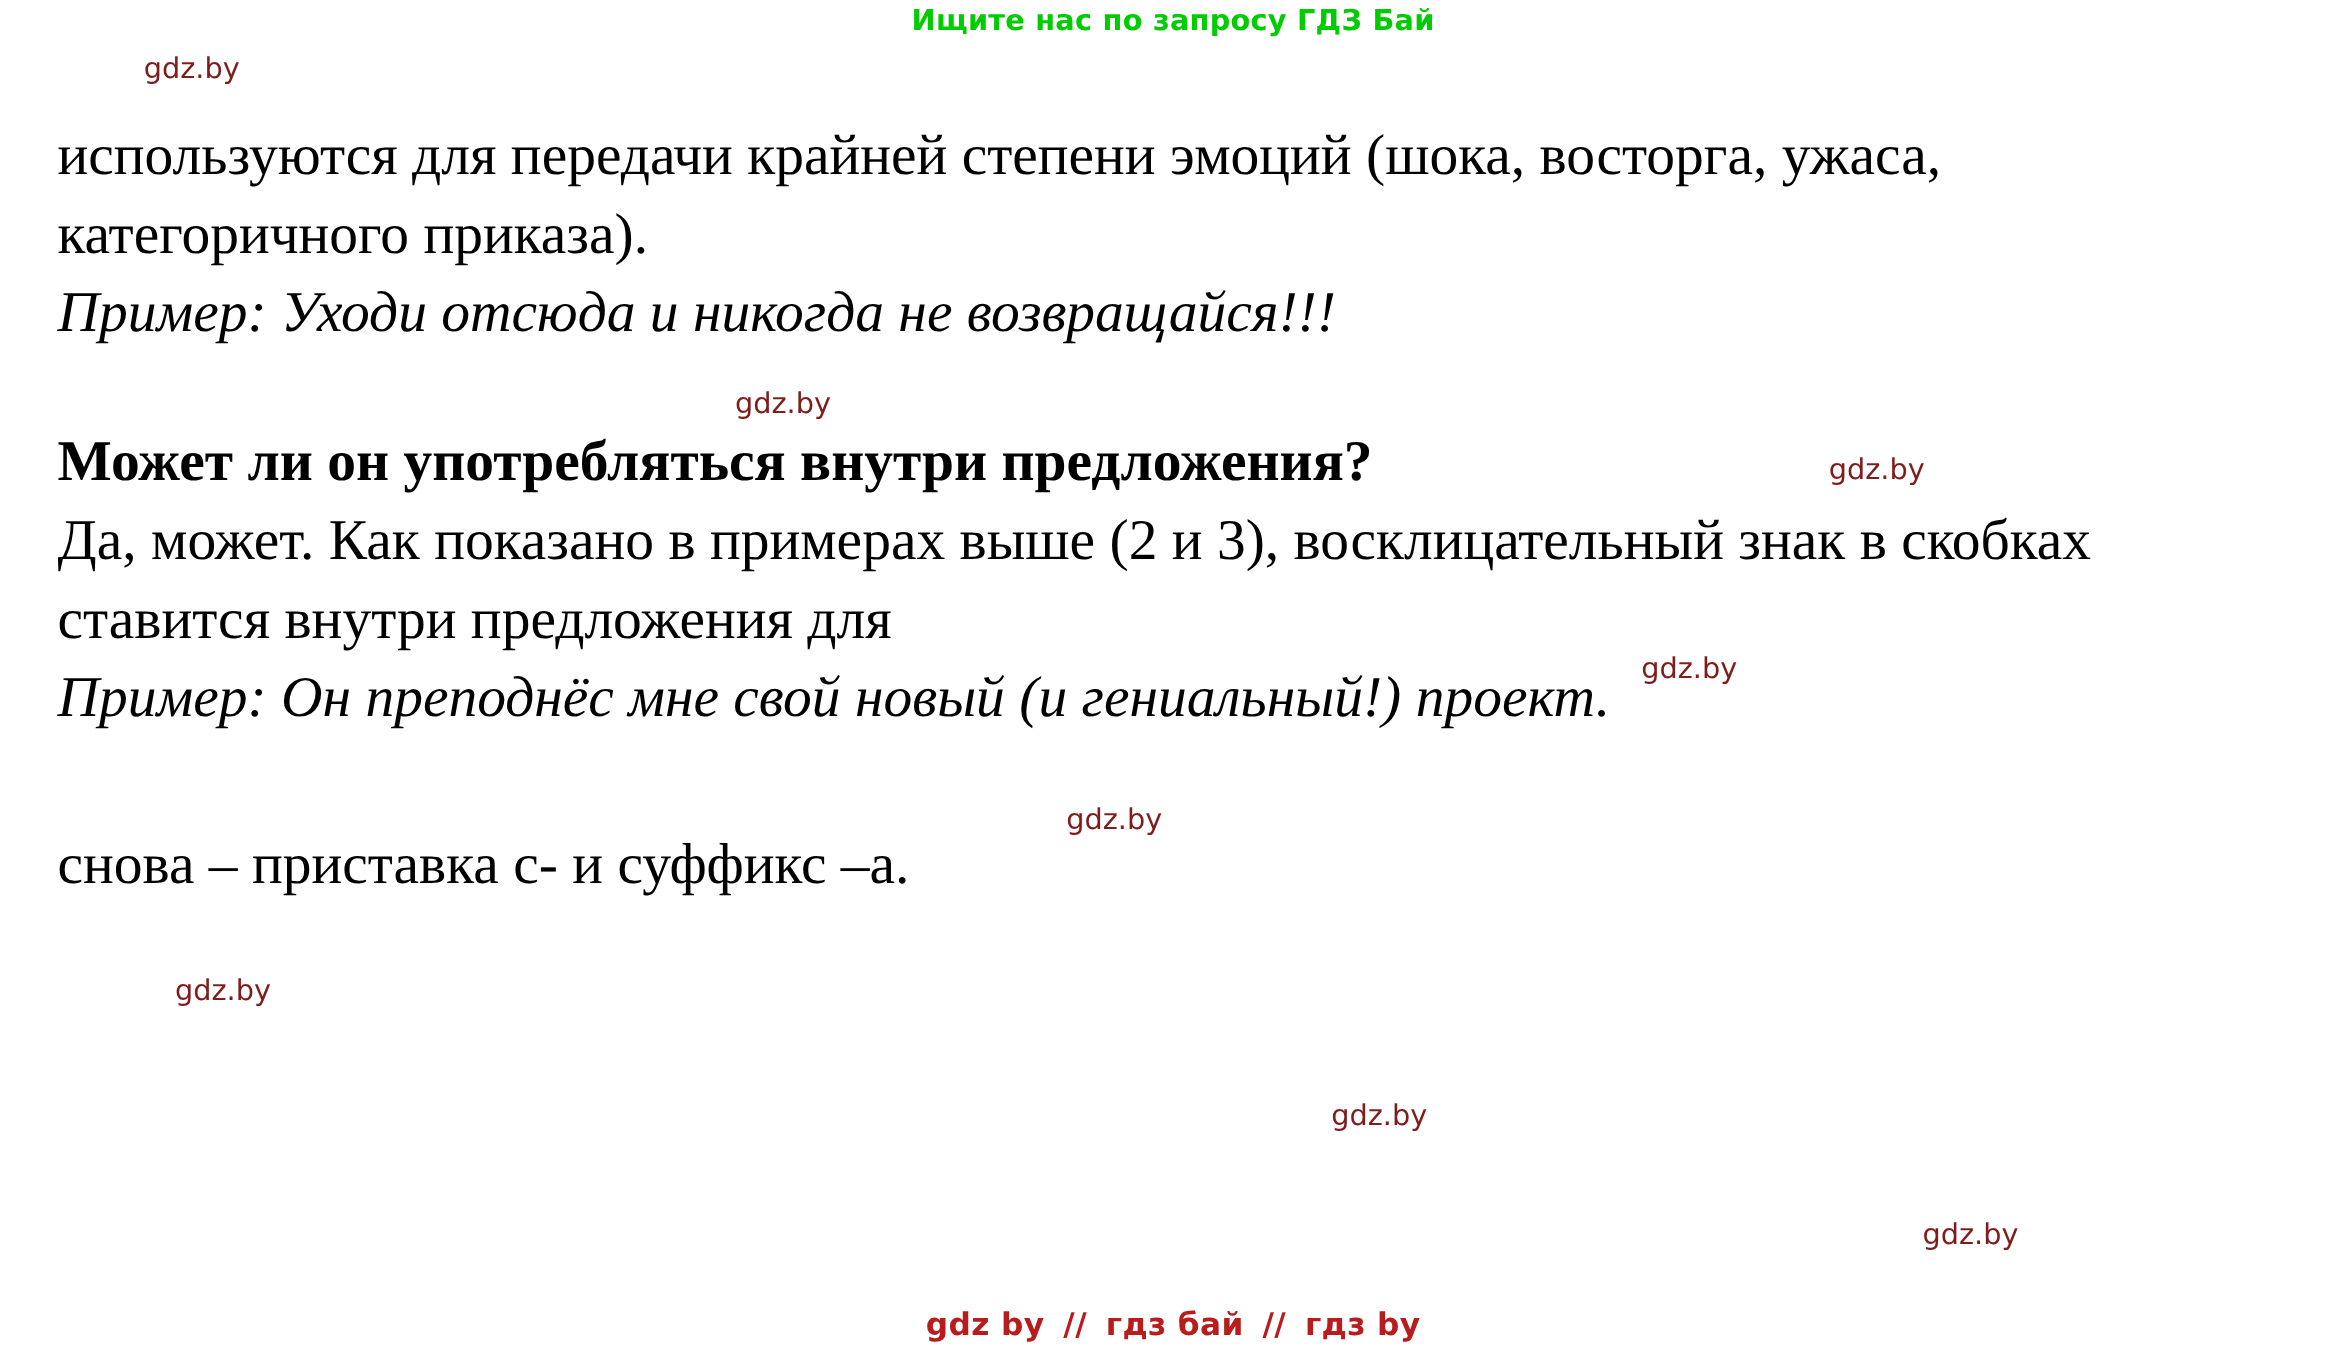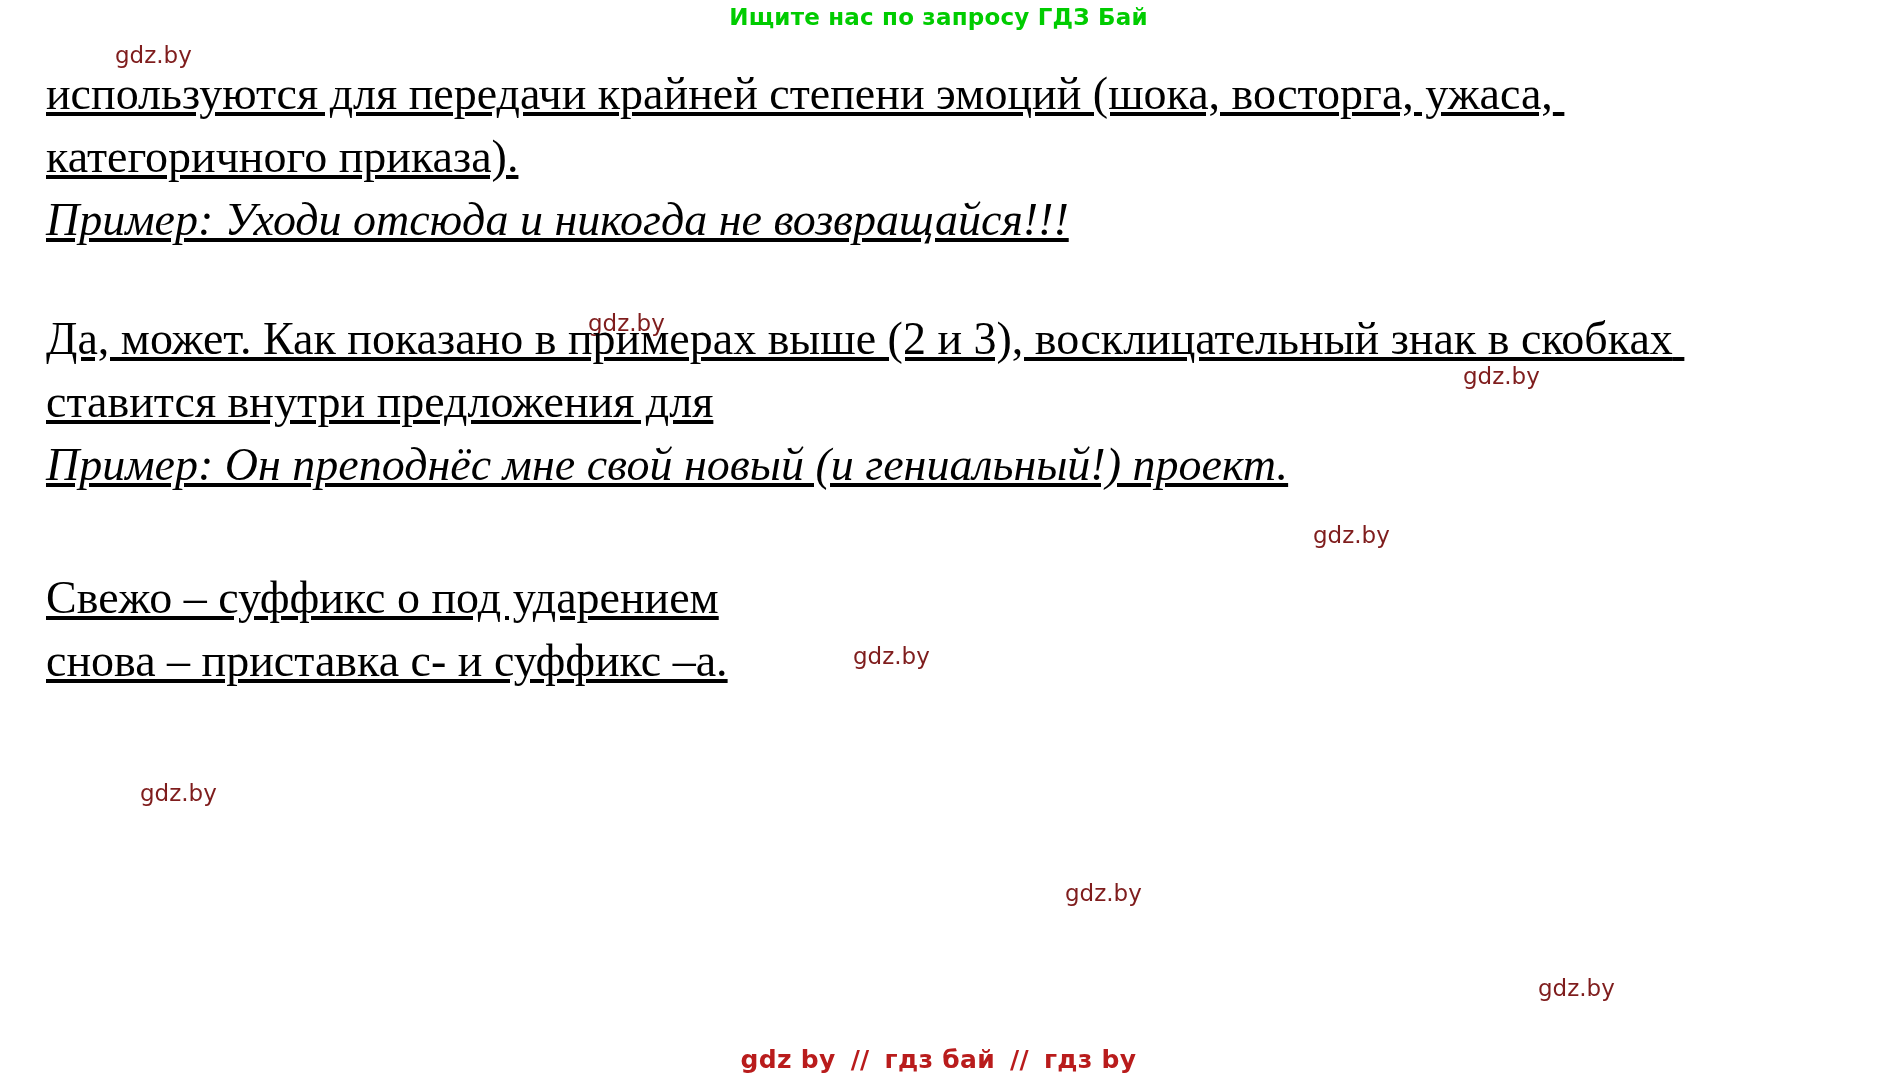--- a/index.html
+++ b/index.html
@@ -44,23 +44,22 @@
     font-size: 23px;
     color: #7f1d1d;
     white-space: nowrap;
     user-select: none;
   }
 
   
   .content {
     position: absolute;
     left: 46px;
-    top: 62px;
+    top: 92px;
     width: 1800px;
-    text-decoration: underline;
   }
 
   .line {
     font-size: 46px;
     line-height: 63px;
     white-space: pre-wrap;
   }
   .para {
     margin: 0;
   }
@@ -106,29 +105,29 @@
   <div class="wm" style="left:1538px; top:975px;">gdz.by</div>
 
   <div class="content">
 
     <p class="line para" style="width:1790px;">используются для передачи крайней степени эмоций (шока, восторга, ужаса, категоричного приказа).</p>
 
     <p class="line para italic" style="width:1790px;">Пример: Уходи отсюда и никогда не возвращайся!!!</p>
 
     <div class="gap-md"></div>
 
+    <p class="line para bold" style="width:1790px;">Может ли он употребляться внутри предложения?</p>
 
     <p class="line para" style="width:1740px;">Да, может. Как показано в примерах выше (2 и 3), восклицательный знак в скобках ставится внутри предложения для</p>
 
 
     <p class="line para italic" style="width:1800px;">Пример: Он преподнёс мне свой новый (и гениальный!) проект.</p>
 
     <div class="gap-lg"></div>
 
-    <p class="line para">Свежо – суффикс о под ударением</p>
 
 
     <p class="line para">снова – приставка с- и суффикс –а.</p>
 
   </div>
 
   <div class="bottom-links">
     <span>gdz by</span>
     <span class="sep">//</span>
     <span>гдз бай</span>

